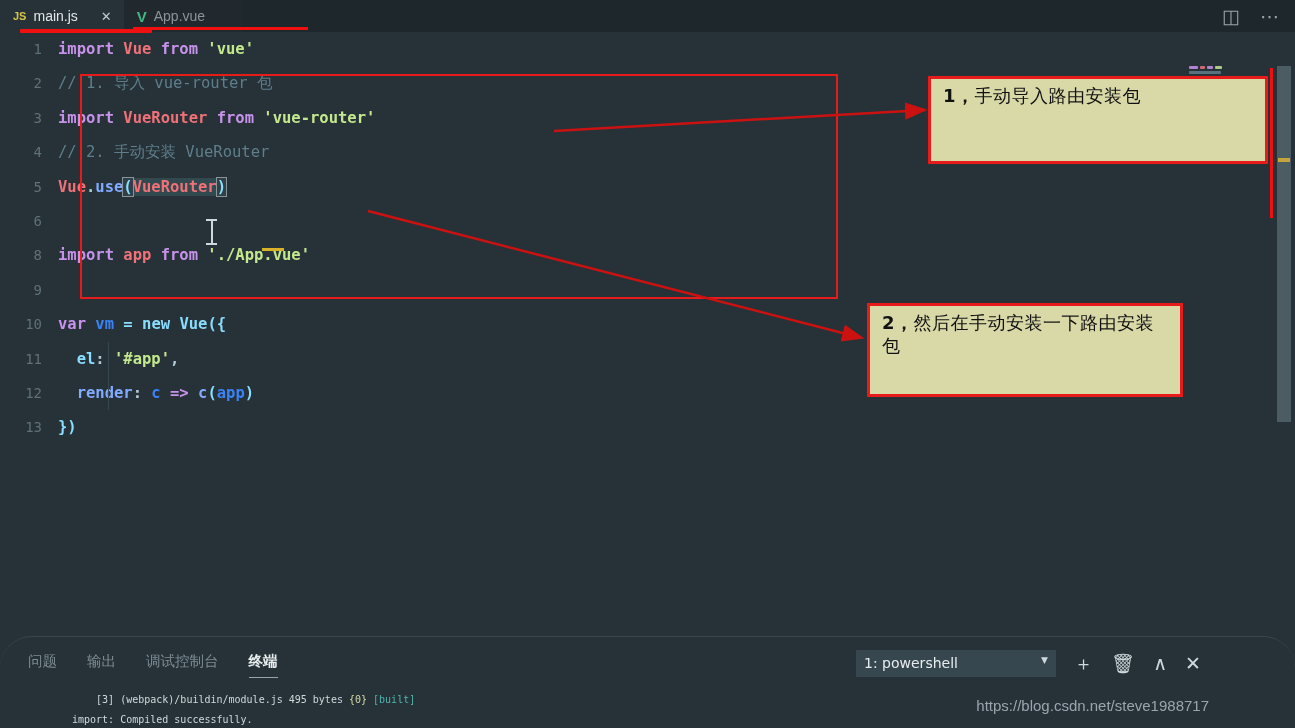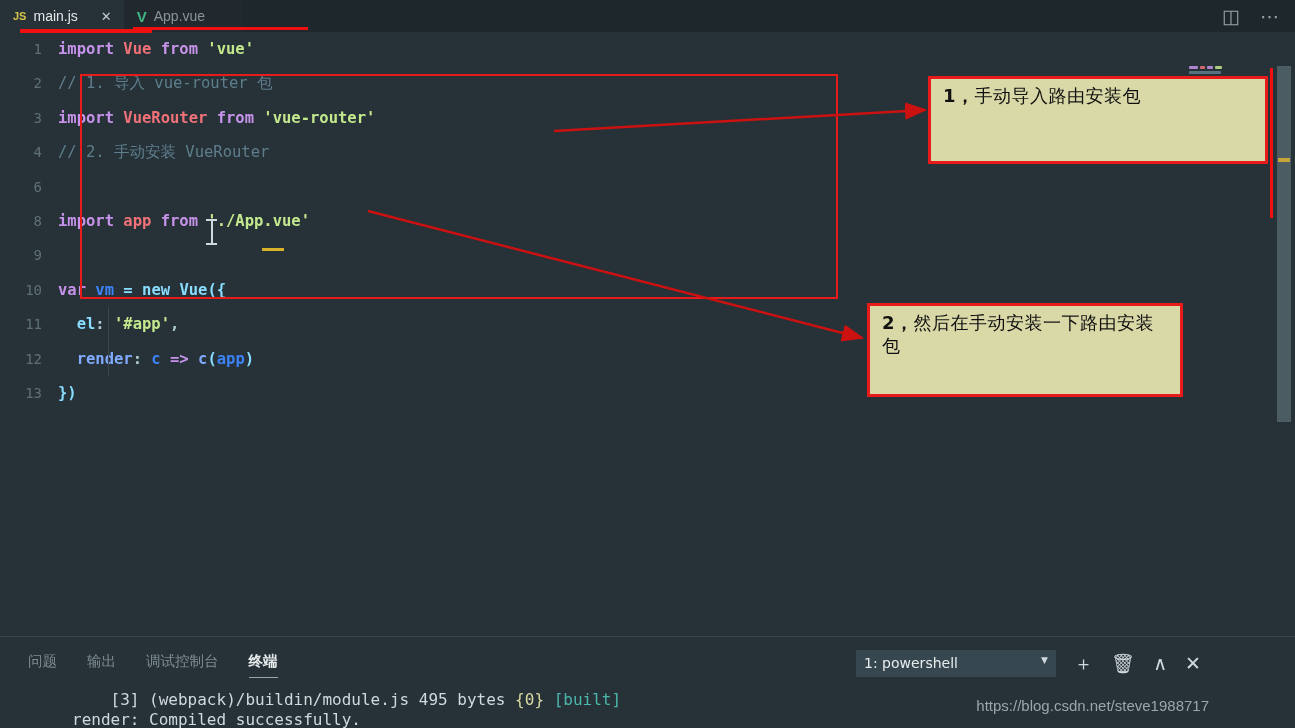--- a/index.html
+++ b/index.html
@@ -133,21 +133,21 @@
     position:absolute; left:80px; top:74px; width:758px; height:225px;
     border:2px solid #e81b1b; pointer-events:none;
   }
 
   
   .overlay { position:absolute; left:0; top:0; width:1295px; height:728px; pointer-events:none; }
 
   
   .panel {
     position:absolute; left:0; top:636px; width:1295px; height:92px;
-    background:#263238; border-top:1px solid #37474f;
+    background:#263238; border-top:1px solid #37474f;border-radius:32px;
   }
   .panel-tabs {
     display:flex; align-items:center; gap:30px;
     padding:12px 0 0 28px; height:44px;
   }
   .ptab {
     font-size:14.5px; color:#7e8c93; position:relative; cursor:pointer;
     padding-bottom:7px; font-family:"DejaVu Sans", sans-serif;
   }
   .ptab.active { color:#e8eced; font-weight:bold; }
@@ -162,21 +162,21 @@
   .term-select {
     background:#37474f; color:#e8eced; font-size:14px;
     padding:5px 8px; width:200px; height:27px;
     display:flex; justify-content:space-between;
     font-family:"DejaVu Sans", sans-serif; cursor:pointer;
   }
   .term-select .caret-d { font-size:9px; color:#cfd8dc; }
   .picon { color:#cfd8dc; font-size:19px; cursor:pointer; line-height:1; }
   .term-body {
     position:absolute; left:0; top:690px; width:1295px; height:38px;
-    font-family:"DejaVu Sans Mono", monospace; font-size:16px;
+    font-family:"DejaVu Sans Mono", monospace; font-size:10px;
     color:#cfd8dc; padding-left:72px; overflow:hidden;
   }
   .term-line { height:20px; line-height:20px; white-space:pre; }
   .term-num { color:#d8d8a0; }
   .term-built { color:#4db6ac; }
   .watermark {
     position:absolute; right:8px; top:697px;
     font-size:15px; color:#9aa6ad; font-family:"Liberation Sans", sans-serif;
   }
 </style>
@@ -205,20 +205,21 @@
     </div>
   </div>
   <div class="tab-redline"></div>
 
   <div class="editor">
     <div class="code" id="code-lines">
         <div class="line"><span class="gutter">1</span><span class="t-kw">import</span><span class="t-plain"> </span><span class="t-cls">Vue</span><span class="t-plain"> </span><span class="t-kw">from</span><span class="t-plain"> </span><span class="t-str">'vue'</span></div>
         <div class="line"><span class="gutter">2</span><span class="t-com">// 1. 导入 vue-router 包</span></div>
         <div class="line"><span class="gutter">3</span><span class="t-kw">import</span><span class="t-plain"> </span><span class="t-cls">VueRouter</span><span class="t-plain"> </span><span class="t-kw">from</span><span class="t-plain"> </span><span class="t-str">'vue-router'</span></div>
         <div class="line"><span class="gutter">4</span><span class="t-com">// 2. 手动安装 VueRouter</span></div>
+        <div class="line"><span class="gutter">5</span><span class="t-cls">Vue</span><span class="t-plain">.</span><span class="t-fn">use</span><span class="t-punc brk">(</span><span class="t-cls wordhl">VueRouter</span><span class="t-punc brk">)</span></div>
         <div class="line"><span class="gutter">6</span></div>
         <div class="line"><span class="gutter">8</span><span class="t-kw">import</span><span class="t-plain"> </span><span class="t-cls">app</span><span class="t-plain"> </span><span class="t-kw">from</span><span class="t-plain"> </span><span class="t-str">'./App.vue'</span></div>
         <div class="line"><span class="gutter">9</span></div>
         <div class="line"><span class="gutter">10</span><span class="t-kw">var</span><span class="t-plain"> </span><span class="t-var">vm</span><span class="t-plain"> </span><span class="t-punc">=</span><span class="t-plain"> </span><span class="t-kw2">new</span><span class="t-plain"> </span><span class="t-kw2">Vue</span><span class="t-punc">({</span></div>
         <div class="line"><span class="gutter">11</span><span class="t-plain">  </span><span class="t-kw2">el</span><span class="t-plain">: </span><span class="t-str">'#app'</span><span class="t-plain">,</span><span class="ind-guide"></span></div>
         <div class="line"><span class="gutter">12</span><span class="t-plain">  </span><span class="t-fn">render</span><span class="t-plain">: </span><span class="t-var">c</span><span class="t-plain"> </span><span class="t-op">=&gt;</span><span class="t-plain"> </span><span class="t-fn">c</span><span class="t-punc">(</span><span class="t-var">app</span><span class="t-punc">)</span><span class="ind-guide"></span></div>
         <div class="line"><span class="gutter">13</span><span class="t-punc">})</span></div>
       </div>
 
     <div class="ibeam">
@@ -311,17 +312,17 @@
       <span class="caret-d">▼</span>
     </div>
     <span class="picon">＋</span>
     <span class="picon">🗑</span>
     <span class="picon">∧</span>
     <span class="picon">✕</span>
   </div>
 
   <div class="term-body" id="term-body">
       <div class="term-line"><span>    [3] (webpack)/buildin/module.js 495 bytes </span><span class="term-num">{0}</span><span> </span><span class="term-built">[built]</span></div>
-      <div class="term-line"><span>render: Compiled successfully.</span></div>
+      <div class="term-line"><span>import: Compiled successfully.</span></div>
     </div>
 
   <div class="watermark">https://blog.csdn.net/steve1988717</div>
 </div>
 
 </body></html>

